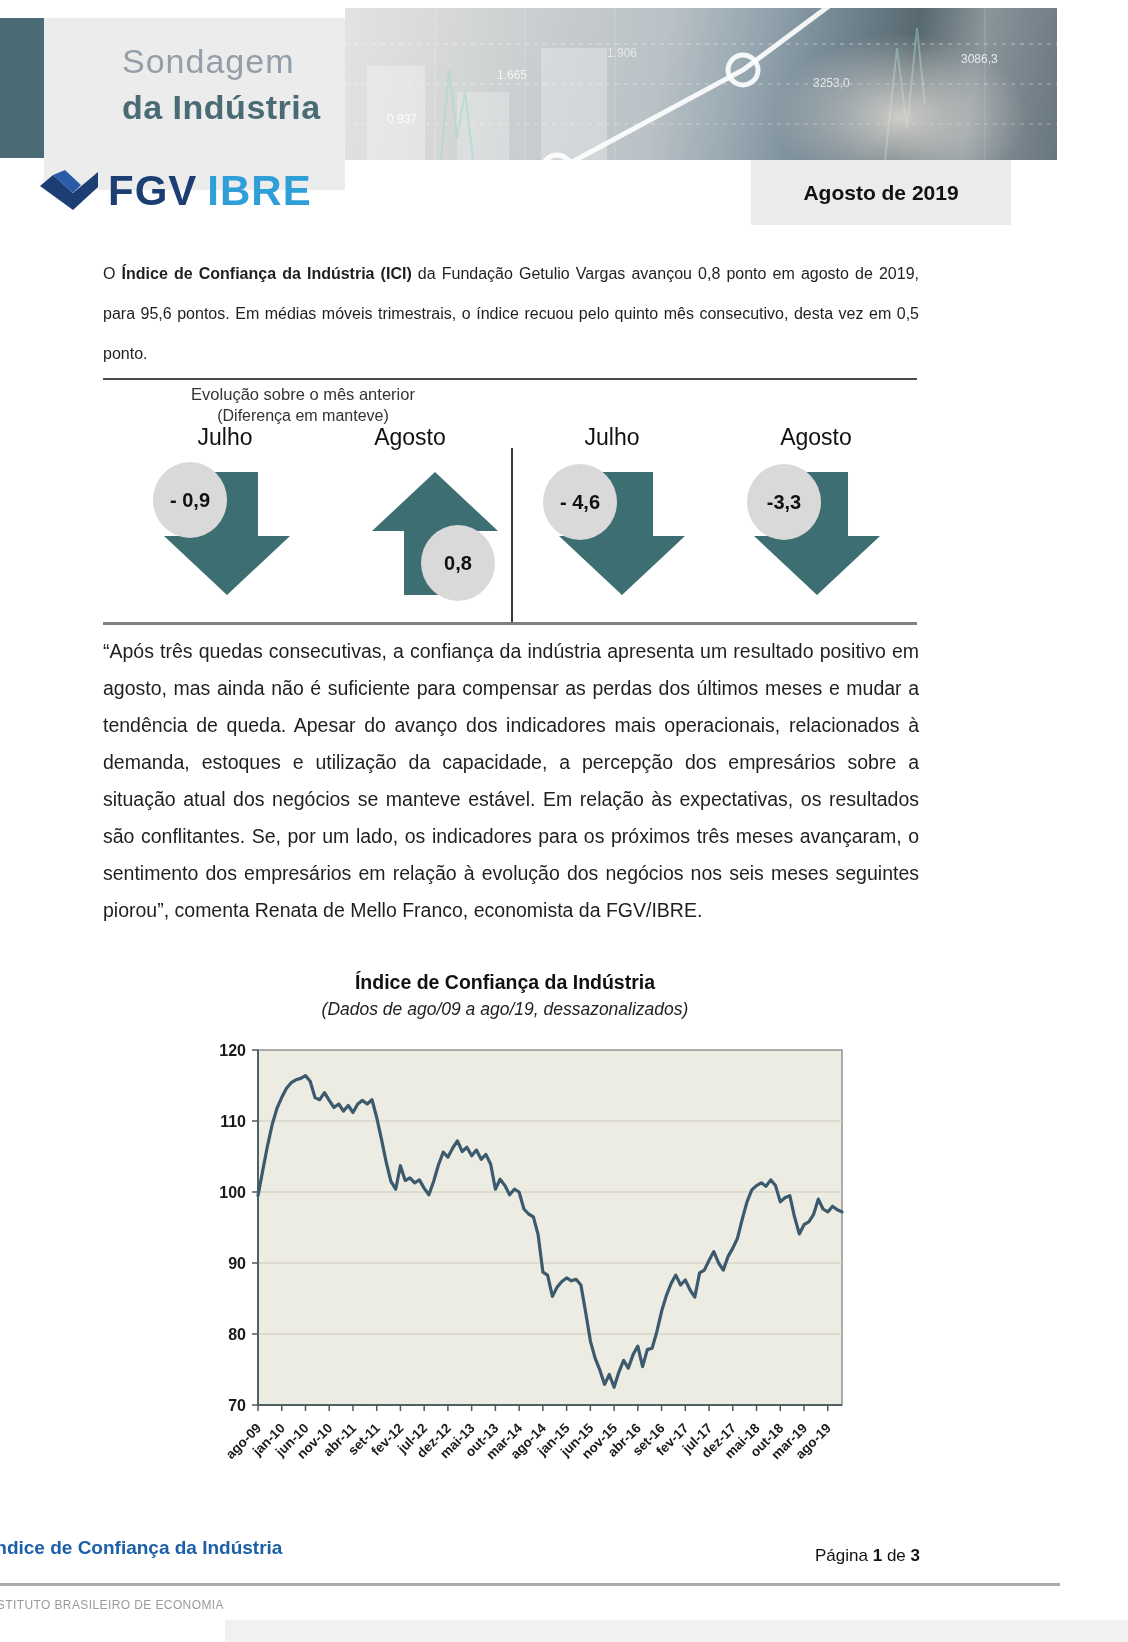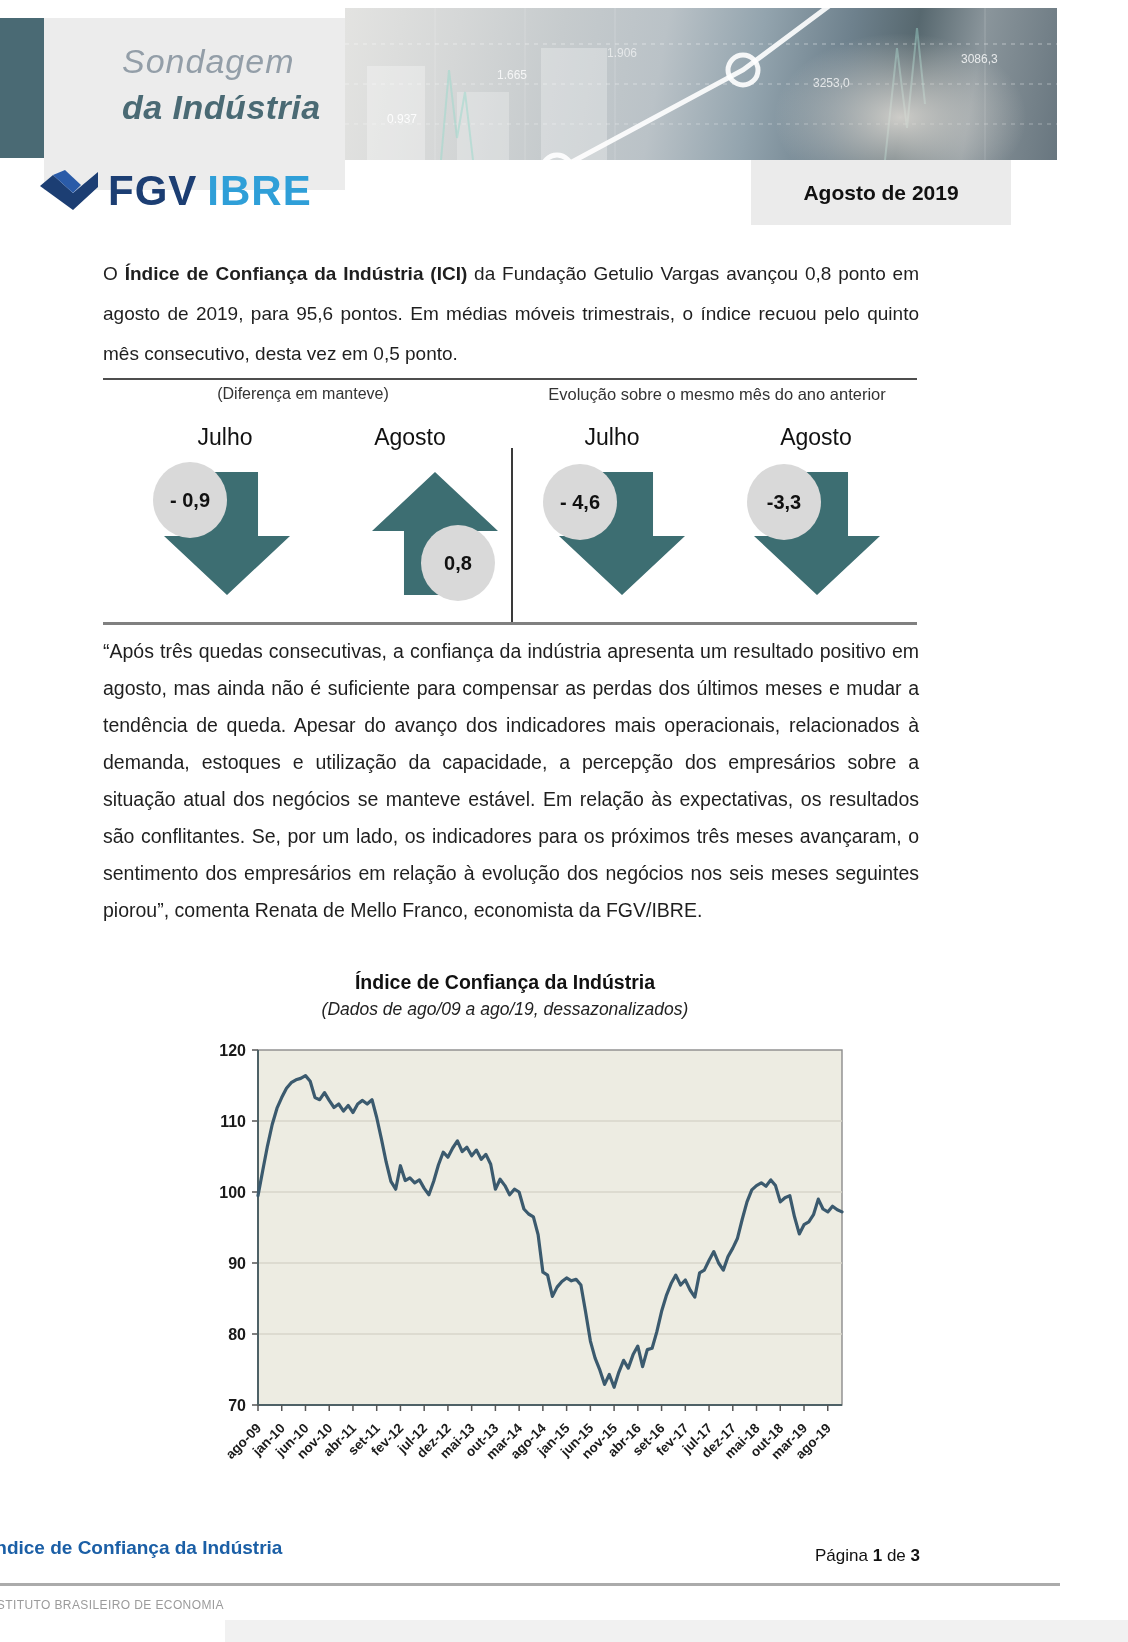--- a/index.html
+++ b/index.html
@@ -2,21 +2,21 @@
 <html><head>
 <meta charset="utf-8">
 <style>
   * { margin:0; padding:0; box-sizing:border-box; }
   html,body { width:1128px; height:1642px; background:#ffffff; }
   body { font-family:"Liberation Sans", sans-serif; color:#1f1f1f; position:relative; overflow:hidden; }
   .page { position:absolute; inset:0; background:#ffffff; }
 
   
   .teal-block { position:absolute; left:0; top:18px; width:44px; height:140px; background:#4a6a74; }
-  .brand-box { position:absolute; left:44px; top:18px; width:301px; height:172px; background:#ececec;font-style:italic; }
+  .brand-box { position:absolute; left:44px; top:18px; width:301px; height:172px; background:#ececec; }
   .brand-line1 { position:absolute; left:78px; top:24px; font-size:34px; font-weight:300; letter-spacing:1px; color:#939ea8; }
   .brand-line2 { position:absolute; left:78px; top:70px; font-size:34px; font-weight:bold; letter-spacing:.5px; color:#4a6a74; }
 
   .banner { position:absolute; left:345px; top:8px; width:712px; height:152px; overflow:hidden;
     background:linear-gradient(100deg,#e3e3e1 0%,#d5d7d7 16%,#c6cbcd 30%,#bac2c7 44%,#93a4ae 57%,#6e818d 69%,#57686f 78%,#8a959b 87%,#68767f 100%); }
   .banner::after { content:""; position:absolute; inset:0;
     background:radial-gradient(ellipse 180px 120px at 78% 72%, rgba(226,222,216,.85), rgba(226,222,216,0) 70%); }
   .banner svg { position:absolute; inset:0; }
   .banner-fig { position:absolute; color:rgba(255,255,255,.8); font-size:12px; z-index:3; }
   .fig-a { left:42px; top:104px; color:rgba(255,255,255,.9); }
@@ -28,21 +28,21 @@
   .date-box { position:absolute; left:751px; top:160px; width:260px; height:65px; background:#ebebeb;
     display:flex; align-items:center; justify-content:center; }
   .date-box span { font-size:21px; font-weight:bold; color:#111; }
 
   .logo-row { position:absolute; left:40px; top:166px; height:50px; display:flex; align-items:center; gap:10px; }
   .logo-fgv { font-size:42px; font-weight:bold; color:#1c3e73; letter-spacing:1px; }
   .logo-ibre { font-size:42px; font-weight:bold; color:#2f9fd8; letter-spacing:1px; }
 
   
   .para { position:absolute; left:103px; width:816px; text-align:justify; }
-  .intro { top:254px; font-size:19px; line-height:40px; }
+  .intro { top:254px; font-size:16px; line-height:40px; }
   .quote { top:633px; font-size:19.5px; line-height:37px; }
 
   
   .evo-figure { position:absolute; left:103px; top:378px; width:814px; height:247px; }
   .rule-top { position:absolute; top:0; left:0; right:0; height:2px; background:#4d4d4d; }
   .rule-bottom { position:absolute; bottom:0; left:0; right:0; height:3px; background:#808080; }
   .v-divider { position:absolute; left:408px; top:70px; height:174px; width:2px; background:#3a3a3a; }
   .evo-head { position:absolute; top:5px; text-align:center; font-size:16.5px; color:#333; line-height:22px; }
   .evo-head .sub { font-size:16px; }
   .evo-head-left { left:0; width:400px; }
@@ -120,24 +120,24 @@
   </div>
 
   <p class="para intro"><span>O </span><b>Índice de Confiança da Indústria (ICI)</b><span> da Fundação Getulio Vargas avançou 0,8 ponto em agosto de 2019, para 95,6 pontos. Em médias móveis trimestrais, o índice recuou pelo quinto mês consecutivo, desta vez em 0,5 ponto.</span></p>
 
   <div class="evo-figure">
     <div class="rule-top"></div>
     <div class="rule-bottom"></div>
     <div class="v-divider"></div>
 
     <div class="evo-head evo-head-left">
+      <div>Evolução sobre o mês anterior</div>
       <div class="sub">(Diferença em manteve)</div>
     </div>
     <div class="evo-head evo-head-right">
-      <div>Evolução sobre o mesmo mês do ano anterior</div>
     </div>
 
     <div class="evo-month m1">Julho</div>
     <div class="evo-month m2">Agosto</div>
     <div class="evo-month m3">Julho</div>
     <div class="evo-month m4">Agosto</div>
 
     <svg class="evo-arrow a1" viewBox="0 0 130 127">
         <polygon fill="#3d6e72" points="33,0 97,0 97,66 130,66 65,127 0,66 33,66"></polygon>
       </svg>

